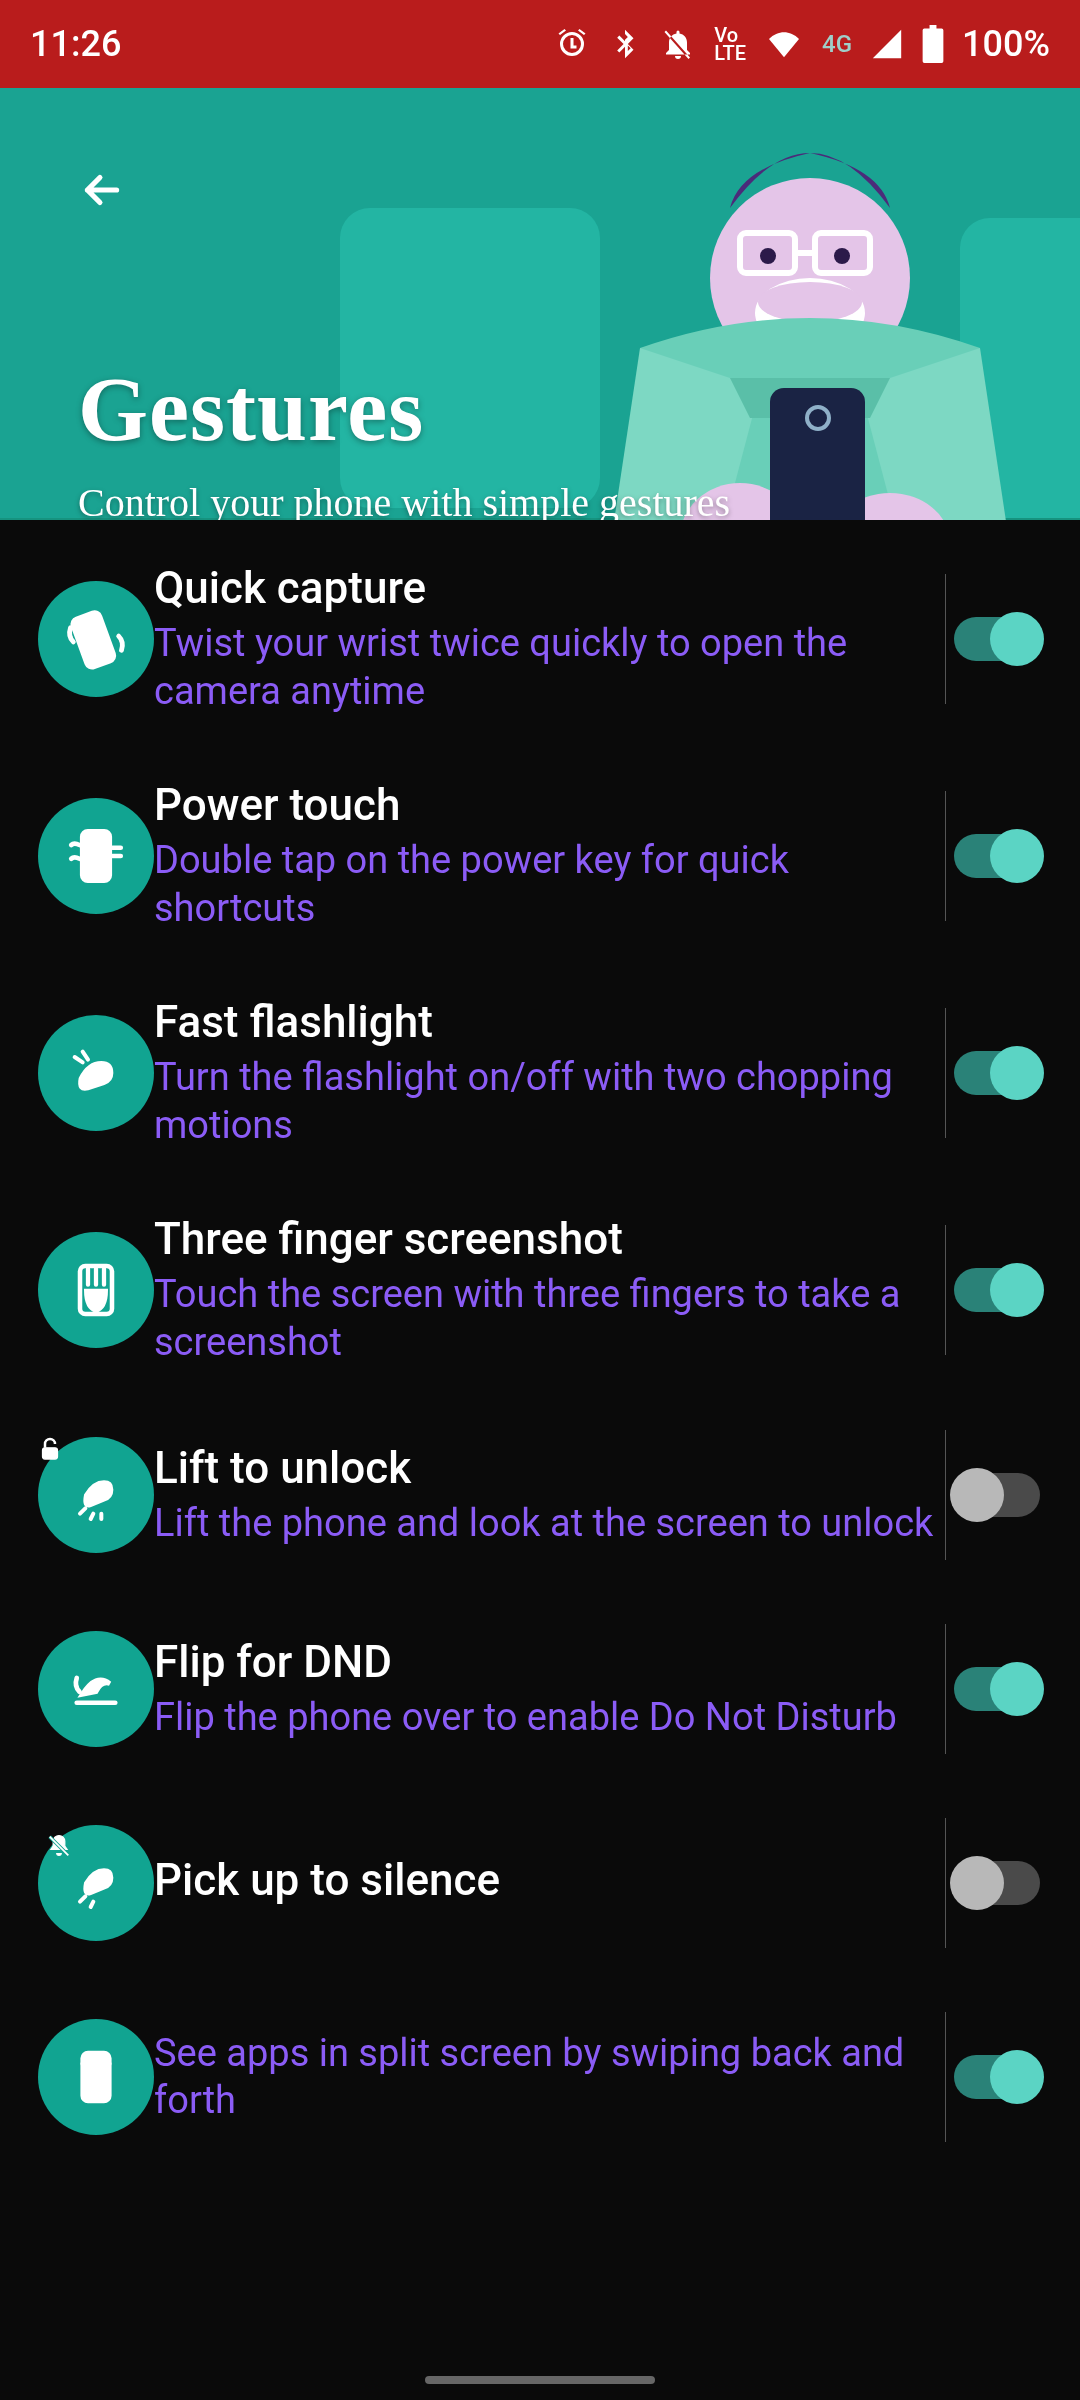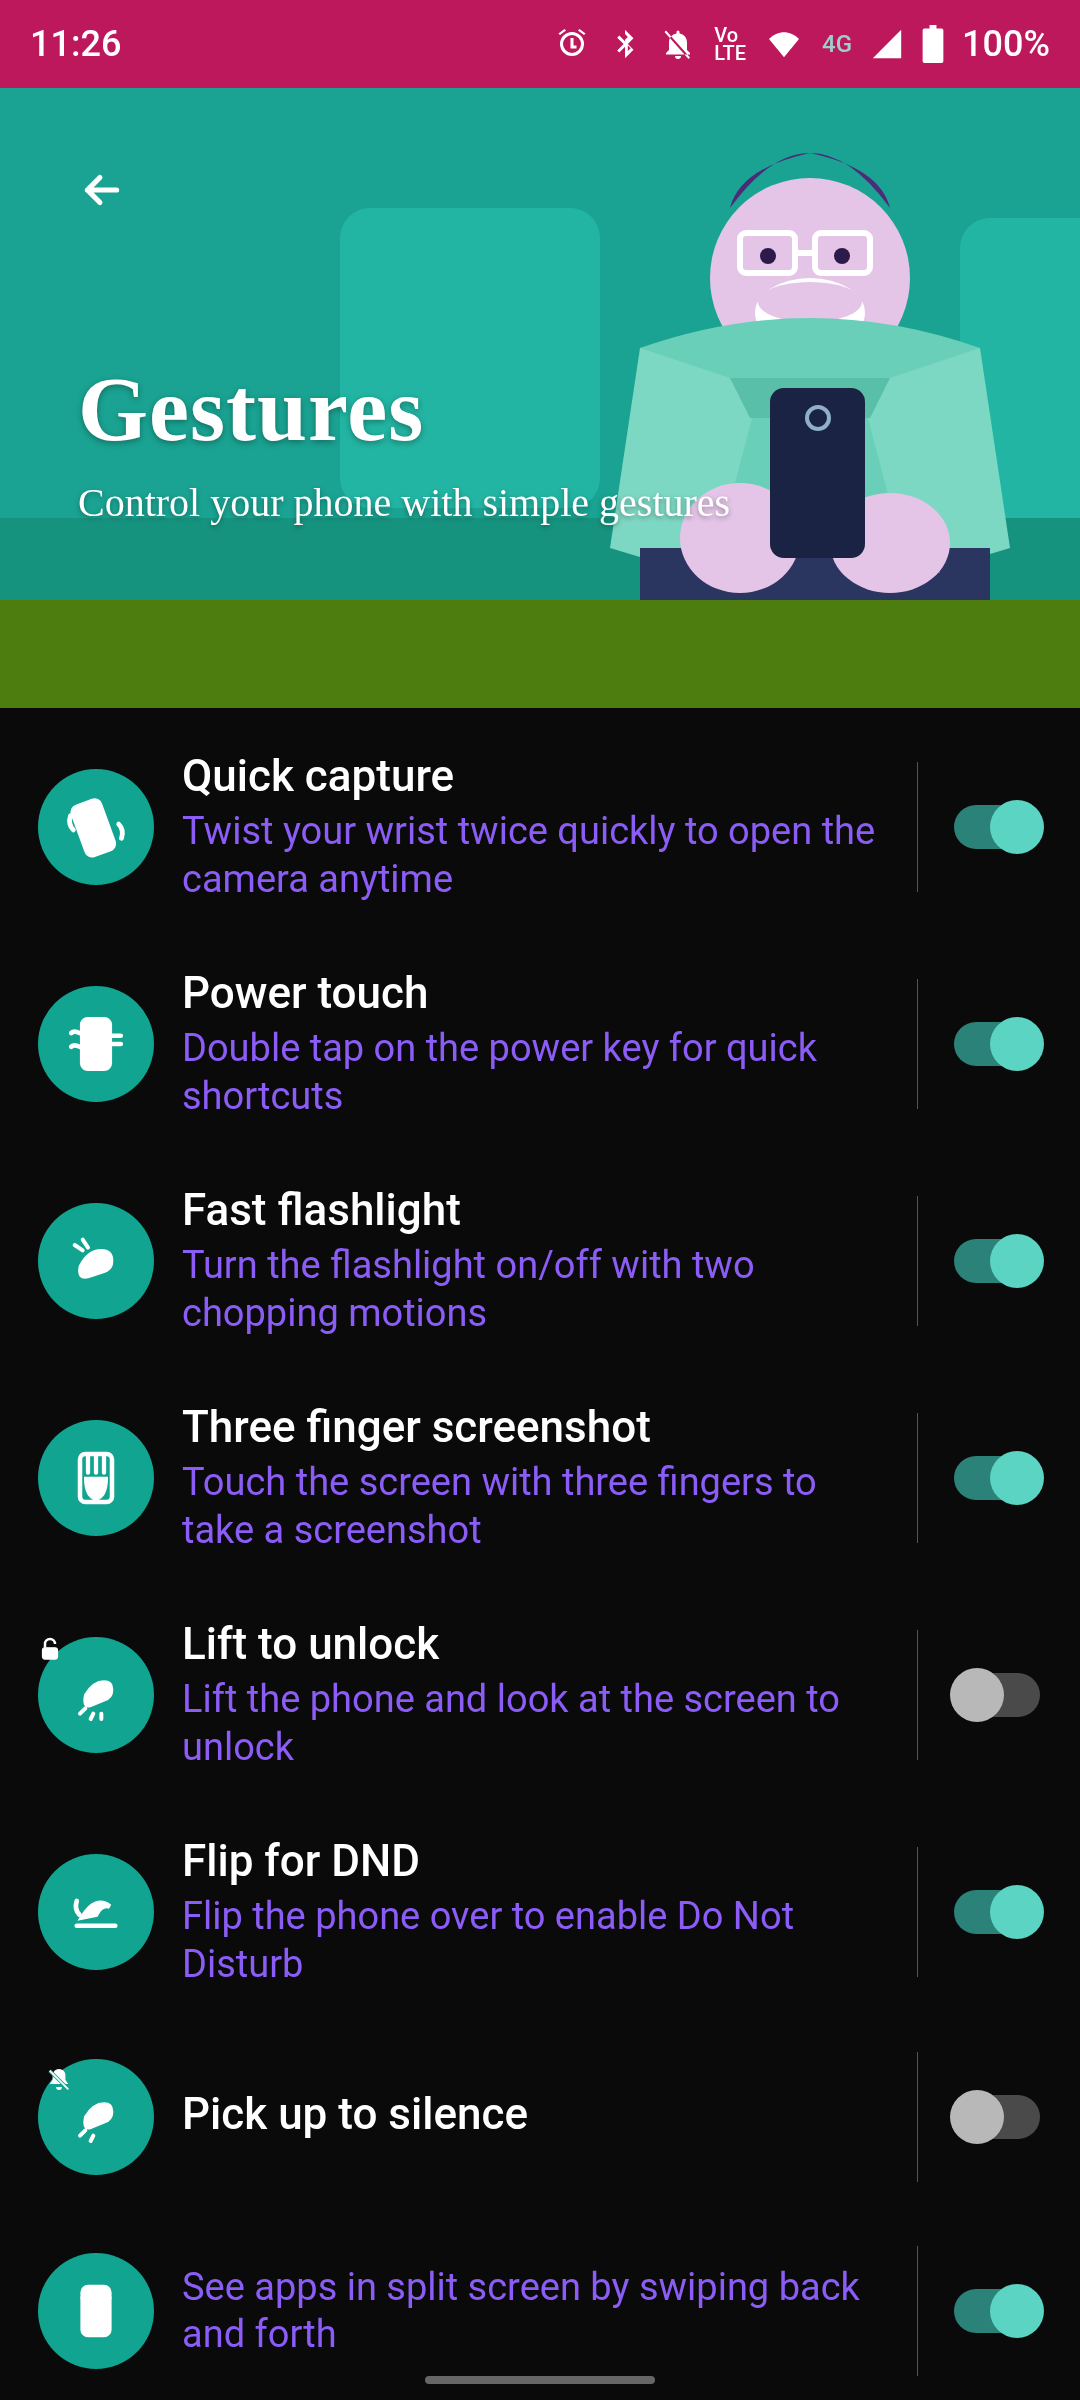--- a/index.html
+++ b/index.html
@@ -7,34 +7,34 @@
     width: 1080px;
     height: 2400px;
     background: #0a0a0a;
     font-family: -apple-system, Roboto, "Segoe UI", sans-serif;
     color: #fff;
     overflow: hidden;
     position: relative;
   }
   .status-bar {
     height: 88px;
-    background: #be185d;
+    background: #b91c1c;
     display: flex;
     align-items: center;
     justify-content: space-between;
     padding: 0 30px;
     font-size: 36px;
     font-weight: 500;
     color: #fff;
   }
   .status-right { display: flex; align-items: center; gap: 18px; }
   .status-right svg { fill: #fff; }
   .header {
-    height: 620px;
-    background: #4d7c0f;
+    height: 432px;
+    background: #ef4444;
     position: relative;
     overflow: hidden;
   }
   .header-illus { position:absolute; inset:0; }
   .back-btn {
     position: absolute;
     top: 70px;
     left: 70px;
     width: 64px; height: 64px;
     display: flex; align-items: center; justify-content: center;
@@ -58,21 +58,20 @@
     color: #fff;
     margin-top: 18px;
     font-family: "Times New Roman", serif;
     text-shadow: 0 2px 5px rgba(0,0,0,0.35);
   }
   .list { padding-top: 10px; }
   .item {
     display: flex;
     align-items: center;
     padding: 32px 40px 32px 38px;
-    gap: 28px;
   }
   .icon-circ {
     width: 116px; height: 116px;
     border-radius: 50%;
     background: #11a491;
     flex: 0 0 116px;
     display: flex; align-items: center; justify-content: center;
     position: relative;
   }
   .icon-circ svg { fill: #fff; stroke: #fff; }

